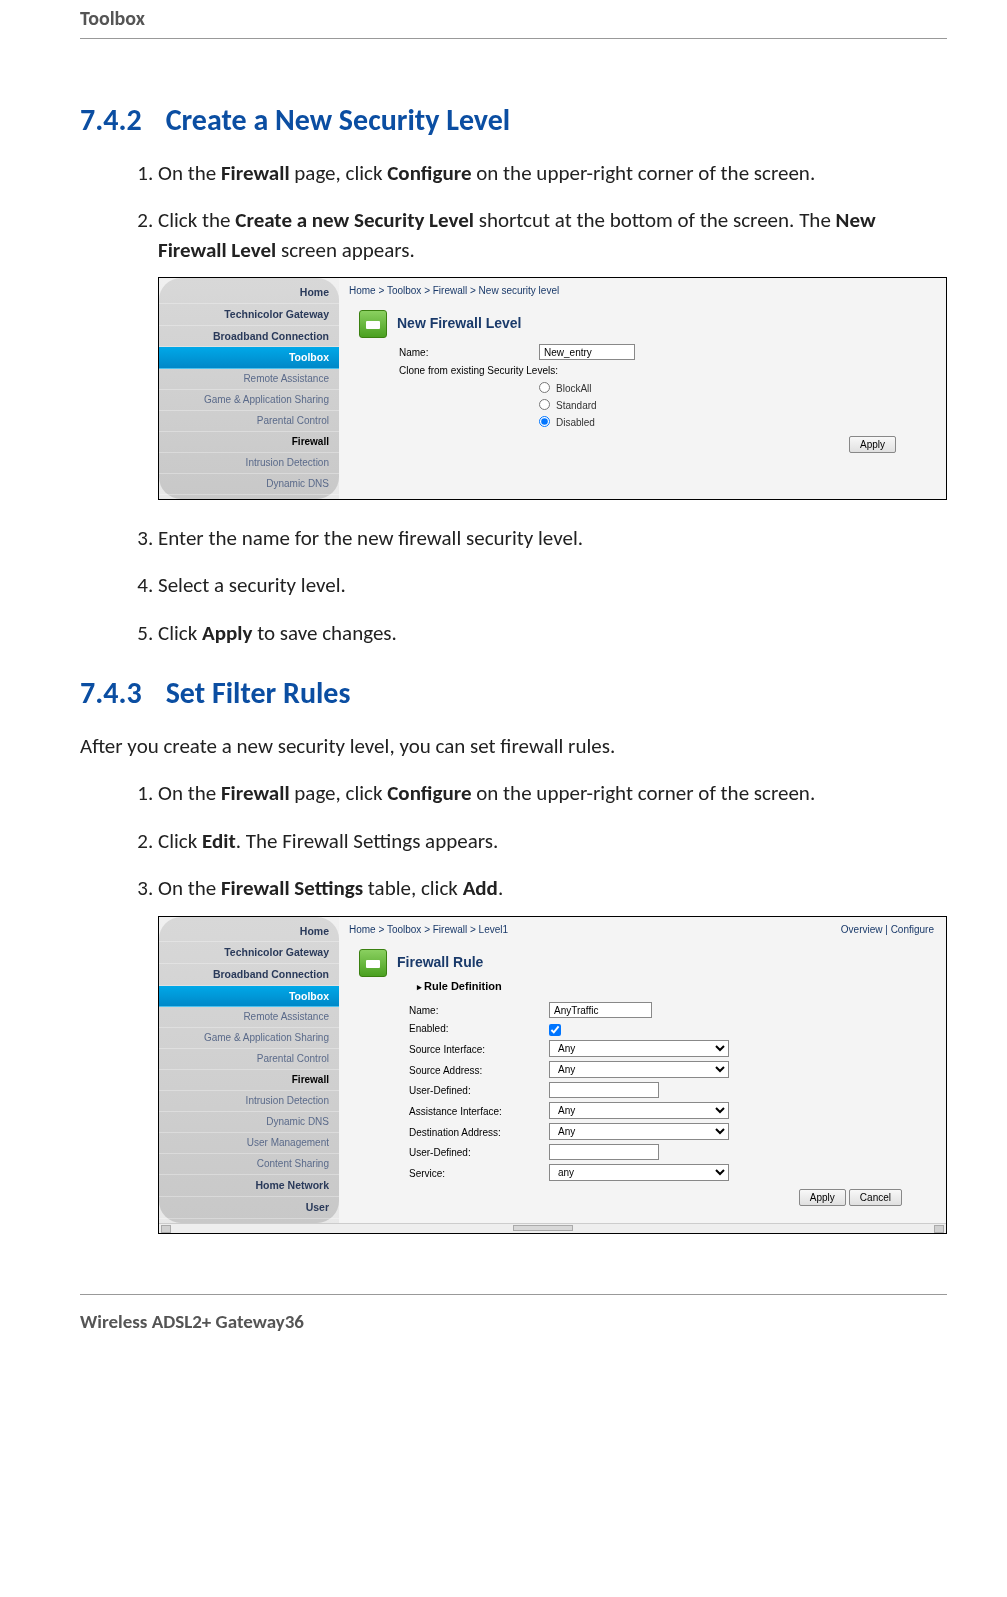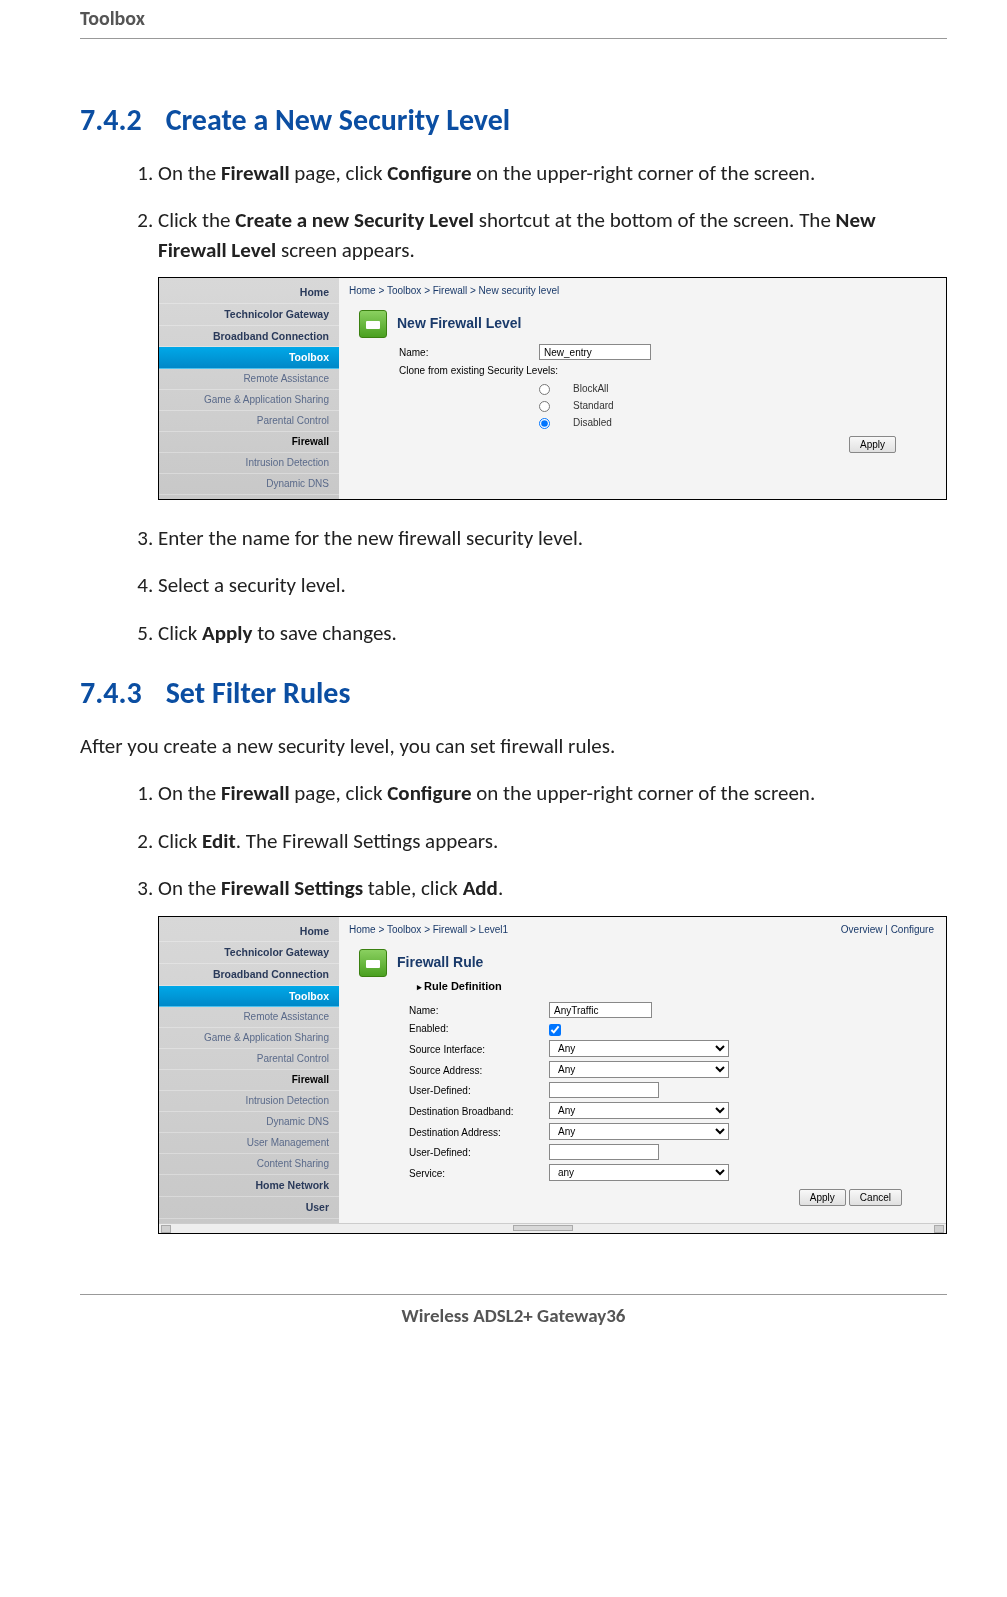--- a/index.html
+++ b/index.html
@@ -52,20 +52,21 @@
     font-size: 11px;
     color: #333;
     position: relative;
   }
   .shot-inner { display: flex; min-height: 220px; }
   .shot-nav {
     width: 180px;
     background: linear-gradient(to bottom, #d8d8d8 0%, #c8c8c8 100%);
     text-align: right;
     padding: 4px 0 4px 0;
+    border-radius: 22px;
   }
   .shot-nav .nitem {
     padding: 3px 10px 3px 4px;
     color: #4a5a7a;
     font-size: 10.5px;
     border-bottom: 1px solid rgba(255,255,255,0.3);
   }
   .shot-nav .nitem.bold { font-weight: bold; color: #2a3a5a; }
   .shot-nav .nitem.sel {
     background: linear-gradient(to bottom, #00a8e8, #0088c8);
@@ -84,28 +85,28 @@
   .panel-icon::after {
     content:""; position:absolute; left:6px; top:10px; width:14px; height:8px;
     background:#fff; border-radius:1px;
   }
   .panel-title { font-size: 14px; font-weight: bold; color: #1a3a6a; }
   .panel-sub { font-size:10px; color:#000; padding-left:60px; margin-top:-2px; margin-bottom:8px; }
   .form-area { padding: 4px 20px 10px 60px; }
   .frow { display:flex; align-items:flex-end; margin-bottom:4px; font-size:10px; color:#000; }
   .flabel { width: 140px; }
   .finput {
-    border:1px solid #888; background:#fff; font-size:10px; padding:1px 4px; height:16px; width:112px;
+    border:1px solid #888; background:#fff; font-size:10px; padding:1px 4px; height:16px; width:96px;
   }
   .fselect {
     border:1px solid #888; background:#fff; font-size:10px; padding:0 4px; height:17px; width:180px;
   }
   .fcheck { width:12px; height:12px; }
   .radio-col { padding-left: 140px; }
-  .radio-row { display:flex; align-items:center; gap:23px; margin-bottom:3px; font-size:10px; }
+  .radio-row { display:flex; gap:6px; margin-bottom:3px; font-size:10px; }
   .radio-row input { width:11px; height:11px; }
   .btn {
     border:1px solid #888; background: linear-gradient(to bottom,#f8f8f8,#e0e0e0);
     font-size:10px; padding:2px 10px; border-radius:2px; cursor:pointer;
   }
   .apply-row1 { text-align:right; padding-right:30px; margin-top:6px; }
   .apply-row2 { text-align:right; padding-right:24px; margin-top:8px; }
   .subhead { font-size:11px; font-weight:bold; color:#000; padding-left:78px; margin-bottom:4px; }
   .subhead::before { content:"▸ "; font-size:9px; }
 
@@ -123,22 +124,22 @@
   .shot2-scroll-thumb {
     position:absolute; left:45%; top:1px; width:60px; height:6px;
     background:#d8d8d8; border:1px solid #aaa;
   }
 
   .shot1-wrap { margin-left: 0; }
 
   .footer {
     border-top: 1px solid #999;
     margin-top: 60px;
-    padding-top: 8px;
-    display:flex; justify-content:center;
+    padding-top: 14px;
+    display:flex; justify-content:flex-start;
     font-size: 19px; color:#555; font-weight:bold;
   }
   .footer .pn { color:#555; }
 </style>
 </head>
 <body>
 
 <div class="page">
 
   <div class="header-title">Toolbox</div>
@@ -270,21 +271,21 @@
                 </div>
               <div class="frow">
                   <div class="flabel">Source Address:</div>
                   <select class="fselect"><option>Any</option></select>
                 </div>
               <div class="frow">
                   <div class="flabel">User-Defined:</div>
                   <input class="finput" style="width: 110px;" type="text" value="">
                 </div>
               <div class="frow">
-                  <div class="flabel">Destination Broadband:</div>
+                  <div class="flabel">Assistance Interface:</div>
                   <select class="fselect"><option>Any</option></select>
                 </div>
               <div class="frow">
                   <div class="flabel">Destination Address:</div>
                   <select class="fselect"><option>Any</option></select>
                 </div>
               <div class="frow">
                   <div class="flabel">User-Defined:</div>
                   <input class="finput" style="width: 110px;" type="text" value="">
                 </div>

